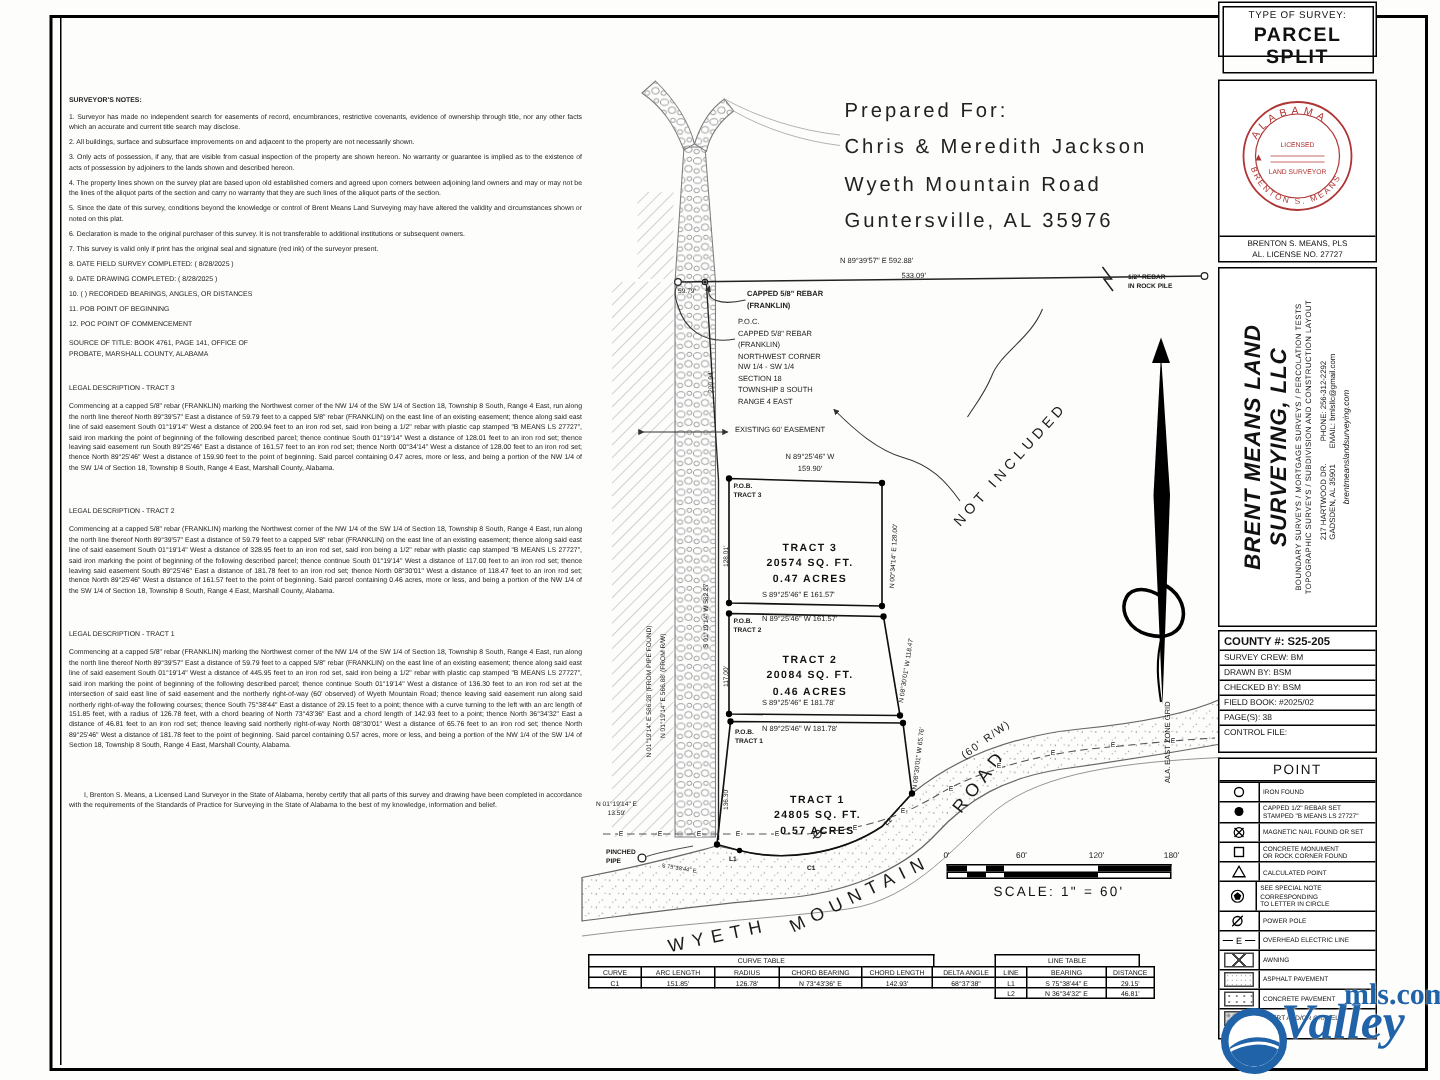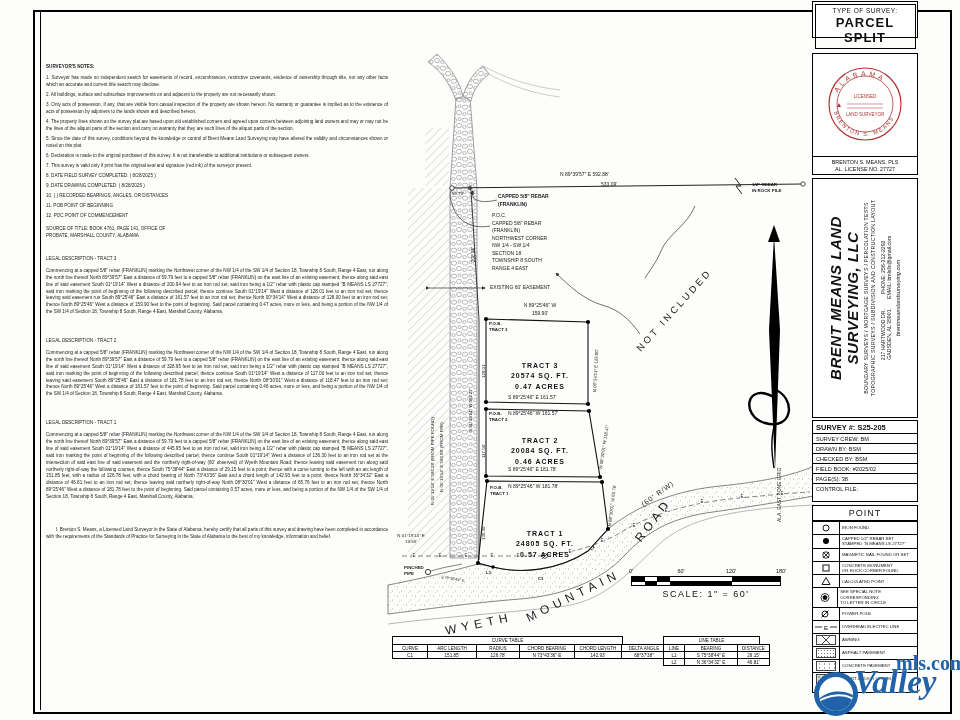--- a/index.html
+++ b/index.html
@@ -214,20 +214,26 @@
 PROBATE, MARSHALL COUNTY, ALABAMA</div>
     <div class="hd" style="margin-top:16px">LEGAL DESCRIPTION - TRACT 3</div>
     <div>Commencing at a capped 5/8" rebar (FRANKLIN) marking the Northwest corner of the NW 1/4 of the SW 1/4 of Section 18, Township 8 South, Range 4 East, run along the north line thereof North 89°39'57" East a distance of 59.79 feet to a capped 5/8" rebar (FRANKLIN) on the east line of an existing easement; thence along said east line of said easement South 01°19'14" West a distance of 200.94 feet to an iron rod set, said iron being a 1/2" rebar with plastic cap stamped "B MEANS LS 27727", said iron marking the point of beginning of the following described parcel; thence continue South 01°19'14" West a distance of 128.01 feet to an iron rod set; thence leaving said easement run South 89°25'46" East a distance of 161.57 feet to an iron rod set; thence North 00°34'14" West a distance of 128.00 feet to an iron rod set; thence North 89°25'46" West a distance of 159.90 feet to the point of beginning. Said parcel containing 0.47 acres, more or less, and being a portion of the NW 1/4 of the SW 1/4 of Section 18, Township 8 South, Range 4 East, Marshall County, Alabama.</div>
     <div class="hd" style="margin-top:22px">LEGAL DESCRIPTION - TRACT 2</div>
     <div>Commencing at a capped 5/8" rebar (FRANKLIN) marking the Northwest corner of the NW 1/4 of the SW 1/4 of Section 18, Township 8 South, Range 4 East, run along the north line thereof North 89°39'57" East a distance of 59.79 feet to a capped 5/8" rebar (FRANKLIN) on the east line of an existing easement; thence along said east line of said easement South 01°19'14" West a distance of 328.95 feet to an iron rod set, said iron being a 1/2" rebar with plastic cap stamped "B MEANS LS 27727", said iron marking the point of beginning of the following described parcel; thence continue South 01°19'14" West a distance of 117.00 feet to an iron rod set; thence leaving said easement South 89°25'46" East a distance of 181.78 feet to an iron rod set; thence North 08°30'01" West a distance of 118.47 feet to an iron rod set; thence North 89°25'46" West a distance of 161.57 feet to the point of beginning. Said parcel containing 0.46 acres, more or less, and being a portion of the NW 1/4 of the SW 1/4 of Section 18, Township 8 South, Range 4 East, Marshall County, Alabama.</div>
     <div class="hd" style="margin-top:22px">LEGAL DESCRIPTION - TRACT 1</div>
     <div>Commencing at a capped 5/8" rebar (FRANKLIN) marking the Northwest corner of the NW 1/4 of the SW 1/4 of Section 18, Township 8 South, Range 4 East, run along the north line thereof North 89°39'57" East a distance of 59.79 feet to a capped 5/8" rebar (FRANKLIN) on the east line of an existing easement; thence along said east line of said easement South 01°19'14" West a distance of 445.95 feet to an iron rod set, said iron being a 1/2" rebar with plastic cap stamped "B MEANS LS 27727", said iron marking the point of beginning of the following described parcel; thence continue South 01°19'14" West a distance of 136.30 feet to an iron rod set at the intersection of said east line of said easement and the northerly right-of-way (60' observed) of Wyeth Mountain Road; thence leaving said easement run along said northerly right-of-way the following courses; thence South 75°38'44" East a distance of 29.15 feet to a point; thence with a curve turning to the left with an arc length of 151.85 feet, with a radius of 126.78 feet, with a chord bearing of North 73°43'36" East and a chord length of 142.93 feet to a point; thence North 36°34'32" East a distance of 46.81 feet to an iron rod set; thence leaving said northerly right-of-way North 08°30'01" West a distance of 65.76 feet to an iron rod set; thence North 89°25'46" West a distance of 181.78 feet to the point of beginning. Said parcel containing 0.57 acres, more or less, and being a portion of the NW 1/4 of the SW 1/4 of Section 18, Township 8 South, Range 4 East, Marshall County, Alabama.</div>
     <div class="cert">I, Brenton S. Means, a Licensed Land Surveyor in the State of Alabama, hereby certify that all parts of this survey and drawing have been completed in accordance with the requirements of the Standards of Practice for Surveying in the State of Alabama to the best of my knowledge, information and belief.</div>
   </div>
 
+  <div id="prepared">
+    <div>Prepared For:</div>
+    <div>Chris  &amp;  Meredith  Jackson</div>
+    <div>Wyeth  Mountain  Road</div>
+    <div>Guntersville,  AL  35976</div>
+  </div>
 
   <div class="lbl f5" style="left:560px;top:171px">N 89°39'57" E      592.88'</div>
   <div class="lbl f5" style="left:601px;top:181px">533.09'</div>
   <div class="lbl f4" style="left:452px;top:191px">59.79'</div>
   <div class="lbl f5 b" style="left:498px;top:193px">CAPPED 5/8" REBAR
 (FRANKLIN)</div>
   <div class="lbl f4 b" style="left:752px;top:182px">1/2" REBAR
 IN ROCK PILE</div>
   <div class="lbl f5" style="left:492px;top:212px">P.O.C.
 CAPPED 5/8" REBAR
@@ -410,21 +416,21 @@
       <div class="addr">
         <div>PHONE: 256-312-2292</div>
         <div>EMAIL: bmlsllc@gmail.com</div>
       </div>
     </div>
     <div class="web">brentmeanslandsurveying.com</div>
   </div>
 
   <div class="pbox" style="top:420px;height:82px">
     <div class="info-row" style="font-size:7.5px;font-weight:bold">
-      <span>SURVEY #:</span>&nbsp;
+      <span>COUNTY #:</span>&nbsp;
       <span>S25-205</span>
     </div>
     <div class="info-row"><span>SURVEY CREW:</span>&nbsp;<span>BM</span></div>
     <div class="info-row"><span>DRAWN BY:</span>&nbsp;<span>BSM</span></div>
     <div class="info-row"><span>CHECKED BY:</span>&nbsp;<span>BSM</span></div>
     <div class="info-row"><span>FIELD BOOK:</span>&nbsp;<span>#2025/02</span></div>
     <div class="info-row"><span>PAGE(S):</span>&nbsp;<span>38</span></div>
     <div class="info-row"><span>CONTROL FILE:</span>&nbsp;<span></span></div>
   </div>
 

